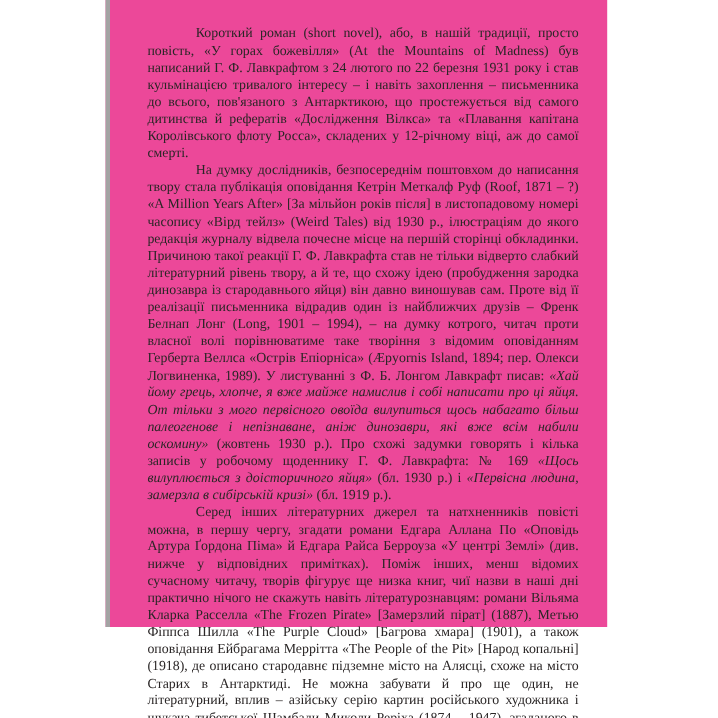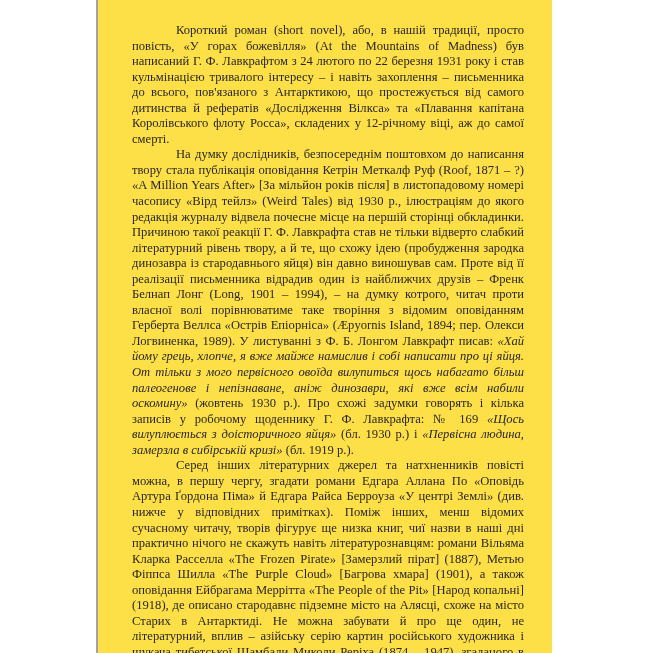--- a/index.html
+++ b/index.html
@@ -8,23 +8,23 @@
       width: 653px;
       height: 653px;
       background: #ffffff;
       overflow: hidden;
     }
     .page {
       position: absolute;
       left: 96px;
       top: 0;
       width: 456px;
-      height: 653px;
-      background: #fde047;
-      border-left: 2px solid #a3a3a3;
+      height: 570px;
+      background: #ec4899;
+      border-left: 4px solid #a3a3a3;
       box-sizing: border-box;
     }
     .text {
       position: absolute;
       left: 34px;
       top: 23px;
       width: 392px;
       font-family: "Liberation Serif", "DejaVu Serif", serif;
       font-size: 12.6px;
       line-height: 15.55px;

